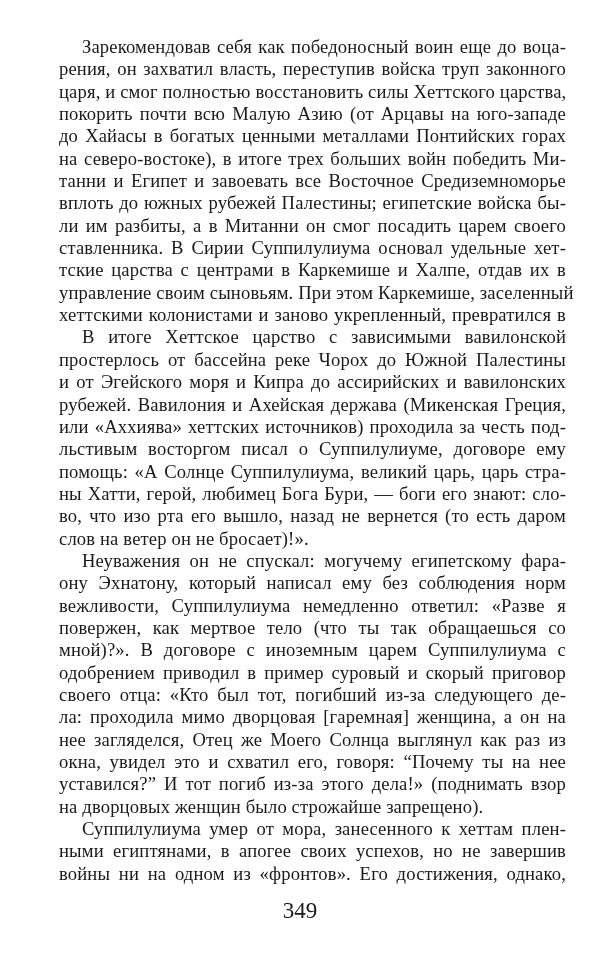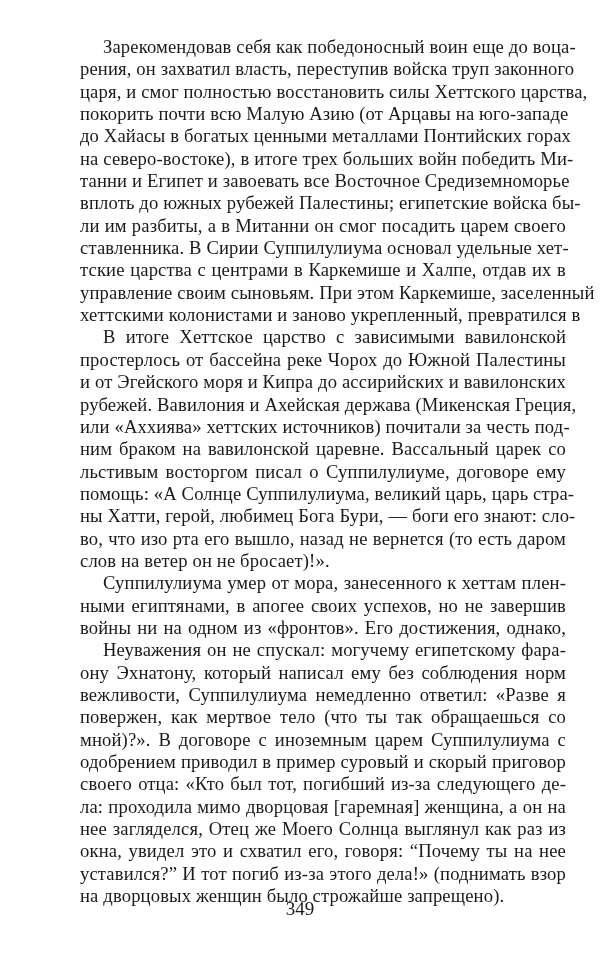--- a/index.html
+++ b/index.html
@@ -5,28 +5,28 @@
     html, body { margin: 0; padding: 0; background: #ffffff; }
     body { width: 600px; height: 956px; position: relative; overflow: hidden; }
     .page {
       position: absolute; left: 59px; top: 36px; width: 507px;
       font-family: "Liberation Serif", serif;
       font-size: 18.6px; line-height: 22.35px; color: #1a1a1a;
       letter-spacing: 0.15px;
     }
     .line {
       display: block; height: 22.35px; white-space: nowrap;
-      text-align: justify; text-align-last: justify; margin-left: 21px;
+      text-align: justify; text-align-last: justify;
     }
     .line.last { text-align-last: left; }
     .line.indent { padding-left: 23px; }
     .page-number {
       position: absolute; left: 0; width: 600px; top: 898px;
       text-align: center; font-family: "Liberation Serif", serif;
-      font-size: 19px; color: #1a1a1a;
+      font-size: 23px; color: #1a1a1a;
     }
   </style>
 </head>
 <body>
 
 <div class="page">
   <div>
     <span class="line indent">Зарекомендовав себя как победоносный воин еще до воца-</span>
     <span class="line">рения, он захватил власть, переступив войска труп законного</span>
     <span class="line">царя, и смог полностью восстановить силы Хеттского царства,</span>
@@ -39,42 +39,41 @@
     <span class="line">ставленника. В Сирии Суппилулиума основал удельные хет-</span>
     <span class="line">тские царства с центрами в Каркемише и Халпе, отдав их в</span>
     <span class="line">управление своим сыновьям. При этом Каркемише, заселенный</span>
     <span class="line">хеттскими колонистами и заново укрепленный, превратился в</span>
   </div>
   <div>
     <span class="line indent">В итоге Хеттское царство с зависимыми вавилонской</span>
     <span class="line">простерлось от бассейна реке Чорох до Южной Палестины</span>
     <span class="line">и от Эгейского моря и Кипра до ассирийских и вавилонских</span>
     <span class="line">рубежей. Вавилония и Ахейская держава (Микенская Греция,</span>
-    <span class="line">или «Аххиява» хеттских источников) почитали за честь под-</span>
-    <span class="line">ним браком на вавилонской царевне. Вассальный царек со</span>
+    <span class="line">или «Аххиява» хеттских источников) проходила за честь под-</span>
     <span class="line">льстивым восторгом писал о Суппилулиуме, договоре ему</span>
     <span class="line">помощь: «А Солнце Суппилулиума, великий царь, царь стра-</span>
     <span class="line">ны Хатти, герой, любимец Бога Бури, — боги его знают: сло-</span>
     <span class="line">во, что изо рта его вышло, назад не вернется (то есть даром</span>
     <span class="line last">слов на ветер он не бросает)!».</span>
-  </div>
-  <div>
-    <span class="line indent">Суппилулиума умер от мора, занесенного к хеттам плен-</span>
-    <span class="line">ными египтянами, в апогее своих успехов, но не завершив</span>
-    <span class="line">войны ни на одном из «фронтов». Его достижения, однако,</span>
   </div>
   <div>
     <span class="line indent">Неуважения он не спускал: могучему египетскому фара-</span>
     <span class="line">ону Эхнатону, который написал ему без соблюдения норм</span>
     <span class="line">вежливости, Суппилулиума немедленно ответил: «Разве я</span>
     <span class="line">повержен, как мертвое тело (что ты так обращаешься со</span>
     <span class="line">мной)?». В договоре с иноземным царем Суппилулиума с</span>
     <span class="line">одобрением приводил в пример суровый и скорый приговор</span>
     <span class="line">своего отца: «Кто был тот, погибший из-за следующего де-</span>
     <span class="line">ла: проходила мимо дворцовая [гаремная] женщина, а он на</span>
     <span class="line">нее загляделся, Отец же Моего Солнца выглянул как раз из</span>
     <span class="line">окна, увидел это и схватил его, говоря: “Почему ты на нее</span>
     <span class="line">уставился?” И тот погиб из-за этого дела!» (поднимать взор</span>
     <span class="line last">на дворцовых женщин было строжайше запрещено).</span>
   </div>
+  <div>
+    <span class="line indent">Суппилулиума умер от мора, занесенного к хеттам плен-</span>
+    <span class="line">ными египтянами, в апогее своих успехов, но не завершив</span>
+    <span class="line">войны ни на одном из «фронтов». Его достижения, однако,</span>
+  </div>
 </div>
 
 <div class="page-number">349</div>
 
 </body></html>

